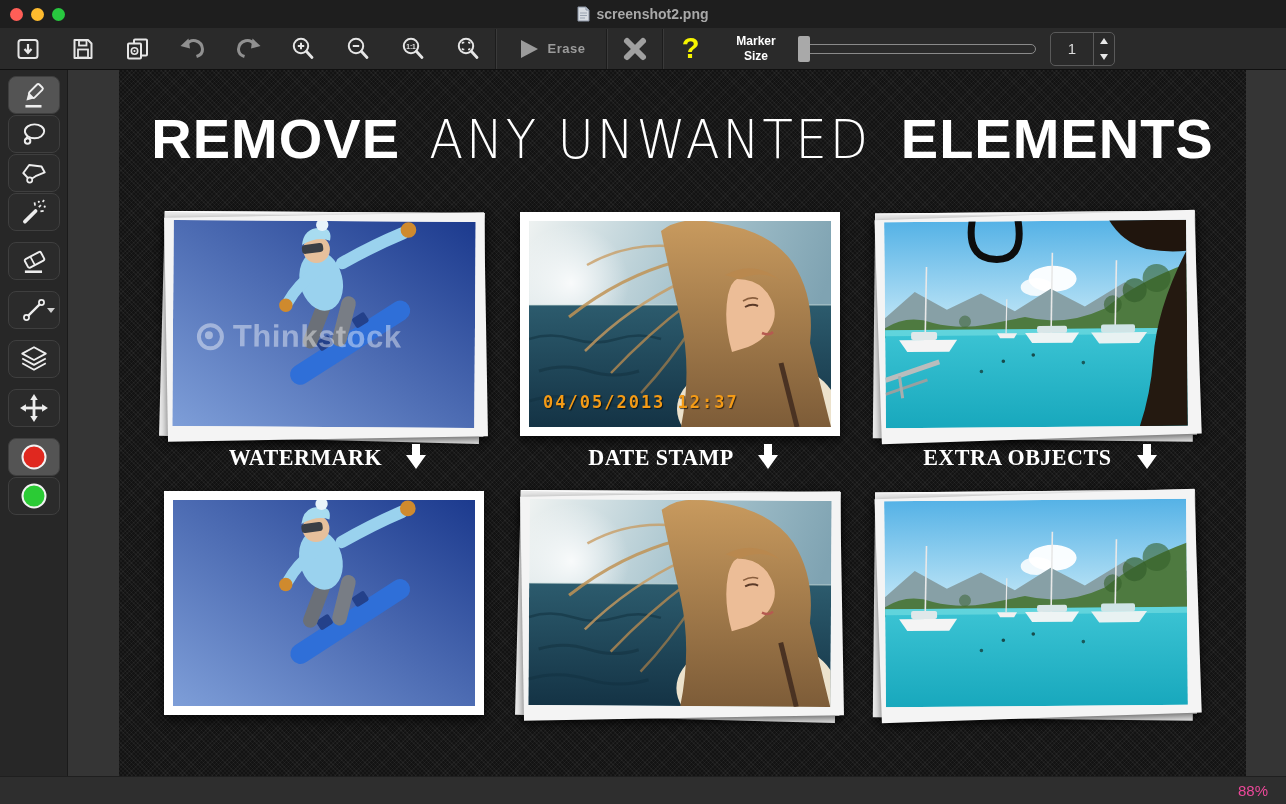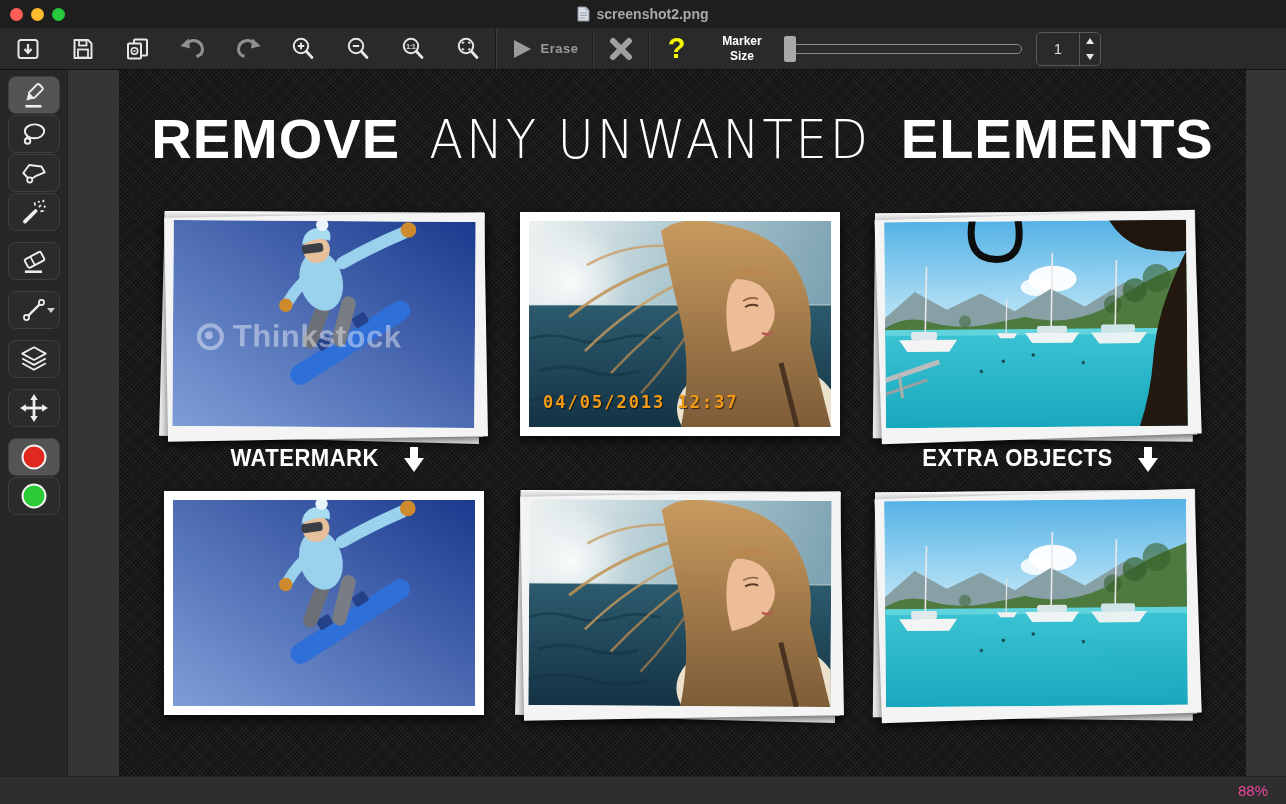--- a/index.html
+++ b/index.html
@@ -16,21 +16,21 @@
   .wintitle { position:absolute; left:0; right:0; text-align:center; color:#a9a9a9;
     font-size:14px; font-weight:700; display:flex; justify-content:center; align-items:center; gap:6px; }
 
   
   .toolbar { height:42px; flex:0 0 42px; background:#2a2a2a; border-bottom:1px solid #101010;
     display:flex; align-items:center; }
   .tbtn { width:55px; height:40px; background:transparent; border:none; display:flex;
     align-items:center; justify-content:center; cursor:pointer; color:#e6e6e6; }
   .tbtn svg { display:block; }
   .sep { width:1px; height:40px; background:#1c1c1c; box-shadow:1px 0 0 #3a3a3a; }
-  .erase-btn { width:96px; gap:7px; }
+  .erase-btn { width:110px; gap:7px; }
   .erase-label { color:#9b9b9b; font-size:13px; font-weight:700; letter-spacing:.5px; }
   .help-btn span { color:#f6f400; font-size:29px; font-weight:800; line-height:1; }
   .msize { width:64px; margin-left:6px; text-align:center; color:#fff; font-size:12px;
     font-weight:700; line-height:1.25; }
   .slider { position:relative; width:240px; height:34px; margin-left:8px; cursor:pointer; }
   .slider .track { position:absolute; left:4px; right:0; top:12px; height:10px;
     border:1.5px solid #8a8a8a; border-radius:6px; }
   .slider .handle { position:absolute; left:2px; top:4px; width:12px; height:26px;
     background:#a9a9a9; border-radius:2px; cursor:grab; }
   .stepper { display:flex; margin-left:14px; height:34px; border:1px solid #5a5a5a;
@@ -76,22 +76,22 @@
   .photo::before { content:""; position:absolute; inset:-9px; background:#f4f4f4; z-index:-1;
     transform:rotate(-1.4deg) translate(2px,3px); box-shadow:0 3px 8px rgba(0,0,0,.6); }
   .photo::after { content:""; position:absolute; inset:-9px; background:#ededed; z-index:-2;
     transform:rotate(1.1deg) translate(-2px,4px); }
   .photo svg.scene { position:absolute; inset:0; width:100%; height:100%; }
 
   .p-r1 { top:142px; } .p-r2 { top:421px; }
   .p-c1 { left:45px; } .p-c2 { left:401px; } .p-c3 { left:757px; }
   .rot-a { transform:rotate(.4deg); } .rot-b { transform:rotate(-.5deg); }
 
-  .col-label { position:absolute; top:374px; width:320px; display:flex; align-items:flex-end;
-    justify-content:center; gap:18px; color:#fff; }
+  .col-label { position:absolute; top:374px; width:320px; display:flex; align-items:flex-start;
+    justify-content:center; gap:18px; color:#fff;font-family:Liberation Serif, serif; }
   .col-label span { font-size:24px; font-weight:800; letter-spacing:.5px;
     display:inline-block; transform:scaleX(.92); }
 
   .watermark { position:absolute; left:24px; top:98px; display:flex; align-items:center; gap:9px;
     color:rgba(255,255,255,.42); pointer-events:none; }
   .wm-ring { width:27px; height:27px; border-radius:50%; border:4px solid rgba(255,255,255,.42);
     position:relative; }
   .wm-ring::after { content:""; position:absolute; left:4px; top:4px; width:8px; height:8px;
     border-radius:50%; background:rgba(255,255,255,.42); }
   .wm-text { font-size:31px; font-weight:700; letter-spacing:.5px; }
@@ -472,20 +472,26 @@
             </g>
           </svg>
         </figure>
 
         <div class="col-label p-c1">
           <span>WATERMARK</span>
           <svg width="20" height="25" viewBox="0 0 20 25">
             <path d="M6 0 h8 v11 h6 L10 25 0 11 h6 Z" fill="#ffffff"></path>
           </svg>
         </div>
+        <div class="col-label p-c2">
+          <span>DATE STAMP</span>
+          <svg width="20" height="25" viewBox="0 0 20 25">
+            <path d="M6 0 h8 v11 h6 L10 25 0 11 h6 Z" fill="#ffffff"></path>
+          </svg>
+        </div>
         <div class="col-label p-c3">
           <span>EXTRA OBJECTS</span>
           <svg width="20" height="25" viewBox="0 0 20 25">
             <path d="M6 0 h8 v11 h6 L10 25 0 11 h6 Z" fill="#ffffff"></path>
           </svg>
         </div>
 
         <figure class="photo p-r2 p-c1">
             <svg class="scene" viewBox="0 0 302 206" preserveAspectRatio="none">
             <defs>

